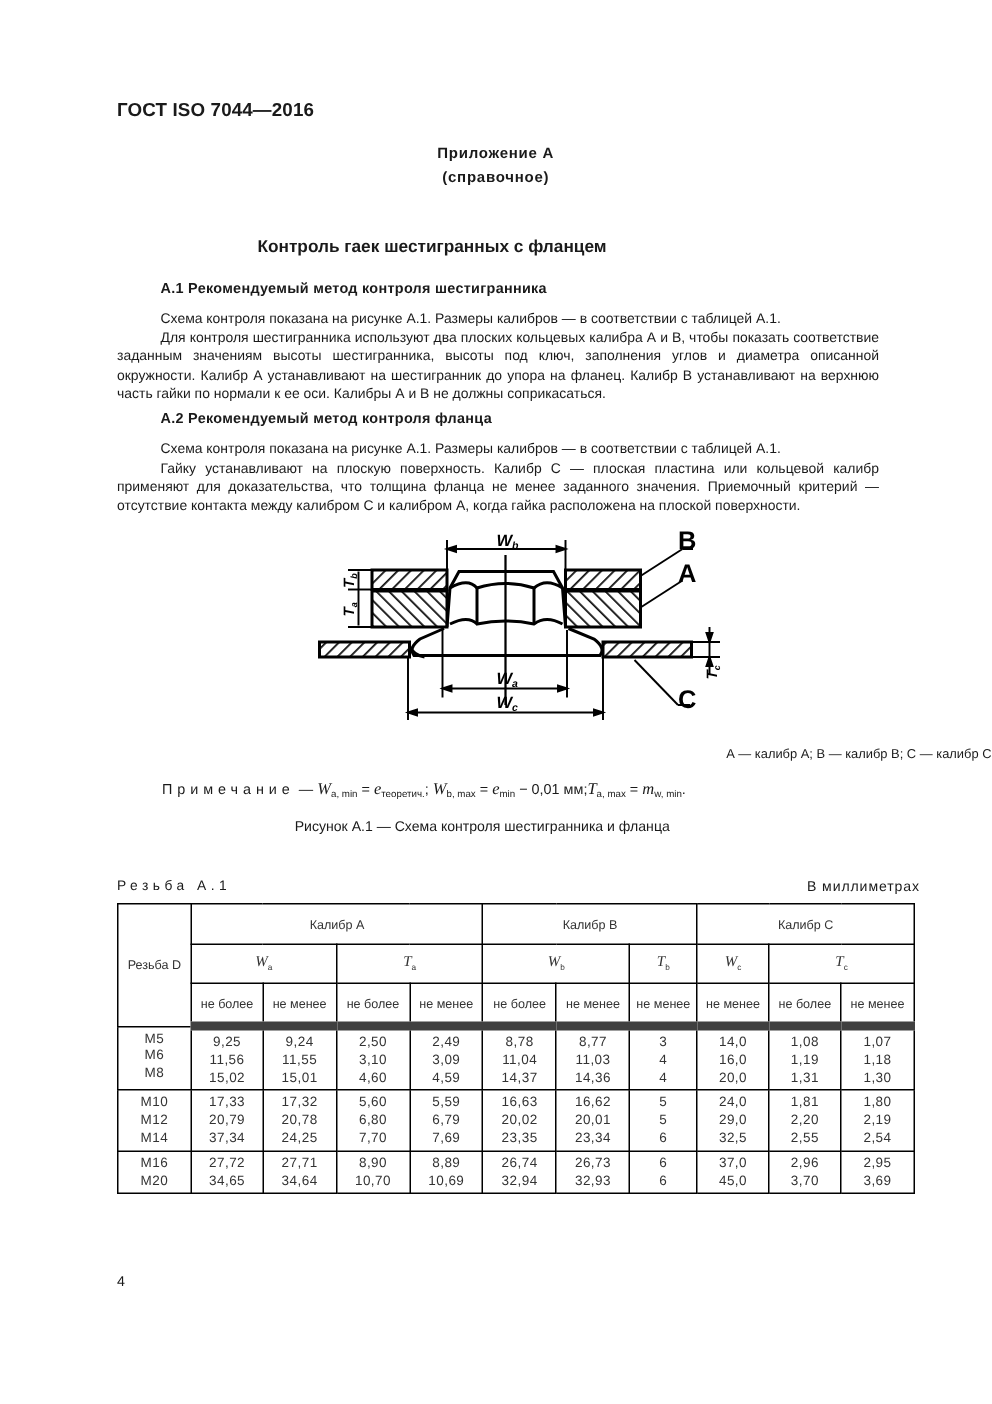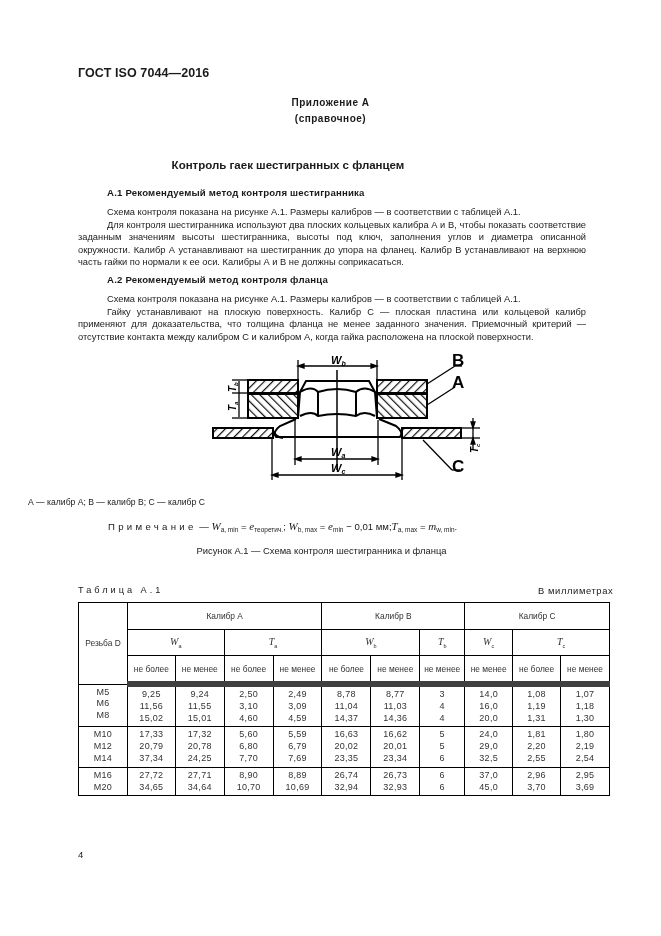--- a/index.html
+++ b/index.html
@@ -9,21 +9,21 @@
     }
     .abs { position: absolute; }
     .header-code { left: 78px; top: 66px; font-size: 12.5px; font-weight: bold; letter-spacing: 0.1px; }
     .annex-title { left: 0; width: 661px; top: 97px; text-align: center; font-size: 10px; font-weight: bold; letter-spacing: 0.5px; }
     .annex-sub { left: 0; width: 661px; top: 113px; text-align: center; font-size: 10px; font-weight: bold; letter-spacing: 0.5px; }
     .main-title { left: 0; width: 551px; top: 159px; text-align: center; font-size: 11.5px; font-weight: bold; padding-left: 25px; box-sizing: border-box; }
     .sec-h { left: 107px; font-size: 9.6px; font-weight: bold; letter-spacing: 0.2px; }
     .para { left: 78px; width: 508px; font-size: 9.3px; line-height: 12.6px; text-align: justify; }
     .para p { margin: 0; text-indent: 29px; }
     .para p.last { text-align-last: left; }
-    .legend { left: 0; width: 661px; top: 497px; text-align: left; font-size: 8.6px; padding-left: 28px; box-sizing: border-box; }
+    .legend { left: 0; width: 661px; top: 497px; text-align: right; font-size: 8.6px; padding-left: 4px; box-sizing: border-box; }
     .note { left: 108px; top: 520px; font-size: 9.6px; white-space: nowrap; }
     .note .lbl { letter-spacing: 3.3px; }
     .note i { font-family: "Liberation Serif", serif; font-size: 11px; }
     .note sub { font-size: 6.5px; vertical-align: -2px; }
     .fig-caption { left: 0; width: 613px; top: 545px; text-align: center; font-size: 9.4px; padding-left: 30px; box-sizing: border-box; }
     .tbl-label { left: 78px; top: 585px; font-size: 9.2px; letter-spacing: 3px; }
     .tbl-units { left: 538px; top: 585px; font-size: 9.4px; letter-spacing: 0.6px; }
     table.data {
       position: absolute; left: 78px; top: 602px; width: 532px;
       border-collapse: collapse; font-size: 8.4px; color: #333;
@@ -144,21 +144,21 @@
 </svg>
 
 <div class="abs legend">А — калибр А; В — калибр В; С — калибр С</div>
 
 <div class="abs note">
   <span class="lbl">Примечание</span><span> — </span><i>W</i><sub>a, min</sub><span> = </span><i>e</i><sub>теоретич.</sub><span>; </span><i>W</i><sub>b, max</sub><span> = </span><i>e</i><sub>min</sub><span> − 0,01 мм;</span><i>T</i><sub>a, max</sub><span> = </span><i>m</i><sub>w, min</sub><span>.</span>
 </div>
 
 <div class="abs fig-caption">Рисунок А.1 — Схема контроля шестигранника и фланца</div>
 
-<div class="abs tbl-label">Таблица А.1</div>
+<div class="abs tbl-label">Резьба А.1</div>
 <div class="abs tbl-units">В миллиметрах</div>
 
 <table class="data">
   <colgroup>
     <col style="width:49px">
       <col style="width:48px">
       <col style="width:49px">
       <col style="width:49px">
       <col style="width:49px">
     <col style="width:49px">

